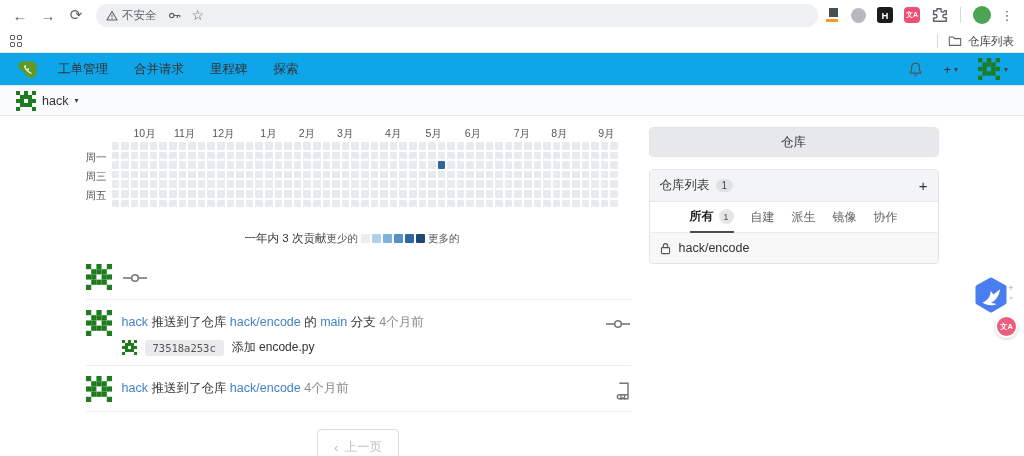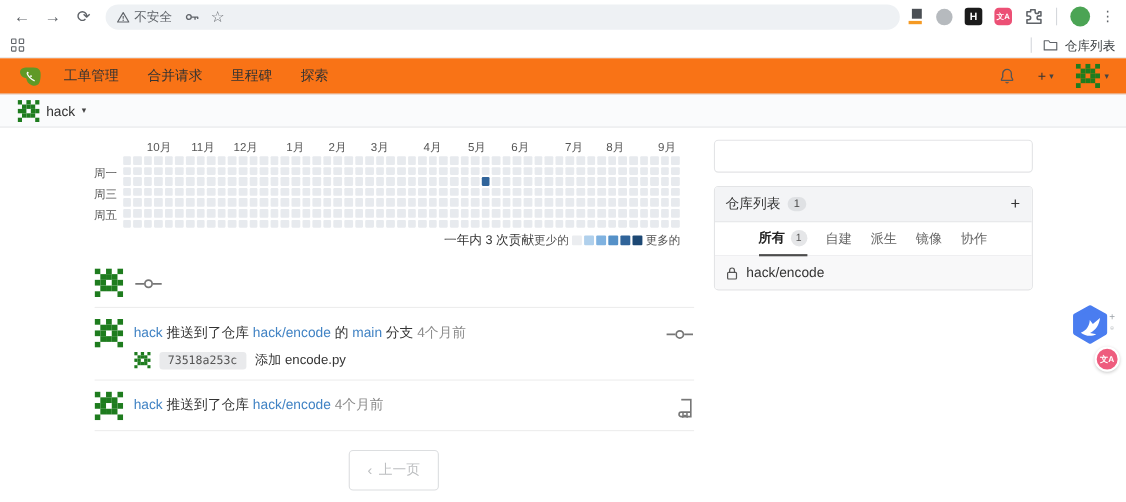--- a/index.html
+++ b/index.html
@@ -31,21 +31,21 @@
 
   
   #bookmarks-bar { height: 23px; display: flex; align-items: center; padding: 0 10px;
     background: #fff; border-bottom: 1px solid #e4e6e8; }
   .apps-grid { width: 12px; height: 12px; display: grid; grid-template-columns: 5px 5px; gap: 2px; }
   .apps-grid span { width: 5px; height: 5px; border: 1.4px solid #5f6368; border-radius: 1px; }
   .bm-right { margin-left: auto; display: flex; align-items: center; gap: 6px; color: #3c4043; font-size: 11.5px; }
   .bm-sep { width: 1px; height: 14px; background: #d5d8dc; margin-right: 4px; }
 
   
-  #gitea-navbar { height: 33px; background: #f97316; border-bottom: 1px solid #e1e3e6;
+  #gitea-navbar { height: 33px; background: #0ea5e9; border-bottom: 1px solid #e1e3e6;
     display: flex; align-items: center; padding: 0 16px; }
   .gt-logo { width: 24px; height: 24px; margin-right: 18px; }
   .gt-menu { display: flex; gap: 26px; }
   .gt-menu-item { font-size: 12.5px; color: #333; cursor: pointer; }
   .gt-right { margin-left: auto; display: flex; align-items: center; gap: 20px; }
   .gt-plus { font-size: 13px; color: #333; display: flex; align-items: center; gap: 3px; }
   .caret { font-size: 8px; color: #444; }
   .gt-avatar-box { display: flex; align-items: center; gap: 4px; }
 
   
@@ -58,21 +58,21 @@
   #left-col { width: 545px; }
   #right-col { width: 290px; }
 
   
   #heatmap { position: relative; height: 84px; }
   .hm-month { position: absolute; top: 0; font-size: 10.5px; color: #555; }
   .hm-week { position: absolute; left: 0; font-size: 10.5px; color: #555; }
   #hm-grid { position: absolute; left: 26px; top: 15px; }
   .hm-row { display: flex; gap: 2px; margin-bottom: 2px; }
   .hm-cell { width: 7.6px; height: 7.6px; border-radius: 1px; }
-  #hm-footer { width: 533px; display: flex; justify-content: flex-end; align-items: center; margin-top: 0; }
+  #hm-footer { width: 533px; display: flex; justify-content: center; align-items: center; margin-top: 20px; }
   #hm-summary { font-size: 11.5px; color: #333; }
   .hm-legend { display: flex; align-items: center; gap: 3px; font-size: 10.5px; color: #555; }
   .hm-legend i { width: 9px; height: 9px; border-radius: 1px; display: inline-block; }
 
   
   #feed { margin-top: 8px; }
   .feed-item { display: flex; padding: 10px 0 9px; border-bottom: 1px solid #ededed; }
   .feed-avatar { width: 26px; height: 26px; margin-right: 10px; flex: 0 0 auto; }
   .feed-body { flex: 1; font-size: 12.5px; color: #333; padding-top: 4px; }
   .feed-link { color: #4183c4; cursor: pointer; text-decoration: none; }
@@ -796,20 +796,21 @@
     <div id="pagination">
       <span class="page-btn page-prev">
         <span class="page-chevron">‹</span>
         <span>上一页</span>
       </span>
     </div>
   </div>
 
   <div id="right-col">
     <div id="repo-org-tabs">
+      <div class="ro-tab active">仓库</div>
     </div>
 
     <div id="repo-panel">
       <div class="panel-header">
         <span class="panel-title">仓库列表</span>
         <span class="count-badge">1</span>
         <span class="panel-add">+</span>
       </div>
       <div class="panel-tabs" id="panel-tabs">
           <span class="p-tab active">

